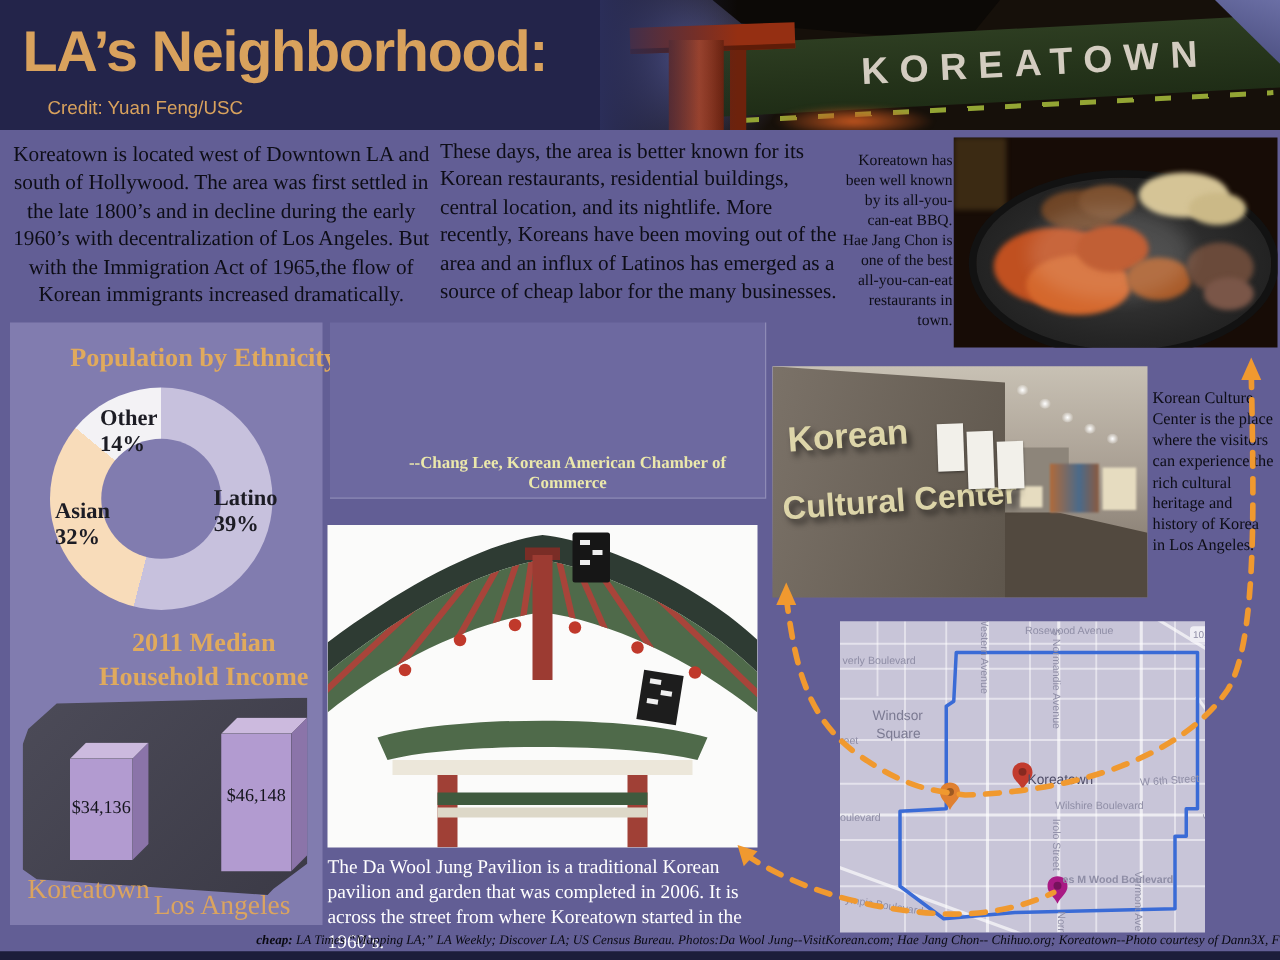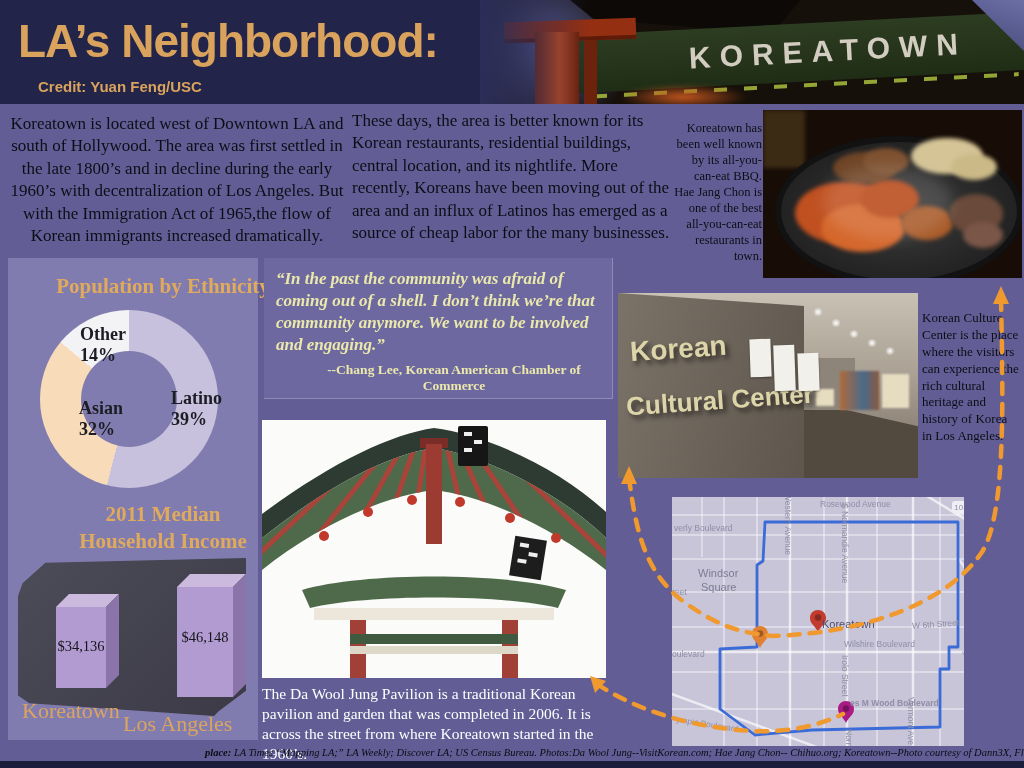--- a/index.html
+++ b/index.html
@@ -4,21 +4,21 @@
 <style>
   html,body{margin:0;padding:0;}
   .poster{position:relative;width:1024px;height:768px;overflow:hidden;
     background:#625e95;font-family:"Liberation Serif",serif;}
 
   
   .header{position:absolute;left:0;top:0;width:1024px;height:104px;background:#23244a;}
   .page-title{position:absolute;left:18px;top:14px;font-family:"Liberation Sans",sans-serif;
     font-weight:bold;font-size:46px;letter-spacing:-1px;color:#d9a25d;}
   .credit{position:absolute;left:38px;top:78px;font-family:"Liberation Sans",sans-serif;
-    font-weight:bold;font-size:15px;color:#d9a25d;}
+    font-weight:normal;font-size:15px;color:#d9a25d;}
   .sign-photo{position:absolute;left:480px;top:0;width:544px;height:104px;background:#16100a;overflow:hidden;}
   .sign-blend{position:absolute;left:0;top:0;width:110px;height:104px;
     background:linear-gradient(90deg,#2b2e59 0%,rgba(43,46,89,0) 100%);}
   .sign-glow{position:absolute;left:-30px;top:-40px;width:190px;height:170px;border-radius:50%;
     background:radial-gradient(circle,#585c93 0%,rgba(88,92,147,0) 70%);}
   .sign-roofbeams{position:absolute;left:90px;top:0;width:230px;height:34px;background:#0c0906;
     clip-path:polygon(0 0,100% 0,88% 100%,10% 55%);}
   .sign-board{position:absolute;left:78px;top:24px;width:470px;height:58px;transform:rotate(-3deg);
     background:linear-gradient(180deg,#2d3d21 0%,#1f2d16 100%);display:flex;align-items:center;}
   .sign-board-text{width:100%;text-align:center;padding-left:70px;color:#d3ccc0;
@@ -159,42 +159,41 @@
     <div class="blob" style="left:186px;top:84px;width:54px;height:40px;background:#6a4a3a;"></div>
     <div class="blob" style="left:200px;top:112px;width:40px;height:26px;background:#7a5648;"></div>
     <div class="bbq-steam"></div>
   </div>
 
   <div class="panel">
     <div class="panel-title" style="top:16px;">Population by Ethnicity</div>
     <div class="donut" style="background: conic-gradient(rgb(199, 193, 221) 0%, rgb(199, 193, 221) 54%, rgb(248, 220, 186) 54%, rgb(248, 220, 186) 86%, rgb(243, 242, 245) 86%, rgb(243, 242, 245) 100%);"></div>
     <div class="donut-hole"></div>
     <div class="slice-label" style="left:163px;top:130px;">Latino 39%</div>
-    <div class="slice-label" style="left:36px;top:140px;margin-left:35px;">Asian 32%</div>
+    <div class="slice-label" style="left:36px;top:140px;">Asian 32%</div>
     <div class="slice-label" style="left:72px;top:66px;">Other 14%</div>
 
     <div class="panel-title" style="top:244px;">2011 Median</div>
     <div class="panel-title" style="top:271px;">Household Income</div>
     <div class="room-3d"></div>
     <div class="bar3d bar-k" style="height: 81px;">
       <div class="face-top"></div>
       <div class="face-side"></div>
       <div class="bar-val">$34,136</div>
     </div>
     <div class="bar3d bar-la" style="height: 110px;">
       <div class="face-top"></div>
       <div class="face-side"></div>
       <div class="bar-val">$46,148</div>
     </div>
     <div class="axis-label" style="left:14px;top:440px;">Koreatown</div>
     <div class="axis-label" style="left:115px;top:453px;">Los Angeles</div>
   </div>
 
   <div class="quote-box">
-    <div class="quote-text">“In the past the community was afraid of coming out of a shell. I don’t think we’re that community anymore. We want to be involved and engaging.”</div>
     <div class="quote-attr">--Chang Lee, Korean American Chamber of Commerce</div>
   </div>
 
   <div class="pavilion-photo">
     <svg width="344" height="258" viewBox="0 0 344 258">
       <defs>
         <clipPath id="eaveclip">
           <path d="M0,118 C70,62 130,34 172,28 C224,36 300,74 344,118 L344,150 C292,108 224,76 172,70 C120,76 52,108 0,150 Z"></path>
         </clipPath>
       </defs>
@@ -334,16 +333,16 @@
       <path d="M629,478 C636,530 644,572 684,602 C724,630 742,632 772,636 C868,633 948,602 982,552 C1006,514 1003,400 1001,298"></path>
       <path d="M597,684 C642,714 700,728 752,731 C792,733 822,724 843,714"></path>
     </g>
     <g fill="#f0992f">
       <polygon points="629,466 621,484 637,484"></polygon>
       <polygon points="1001,286 993,304 1009,304"></polygon>
       <polygon points="590,676 606,681 595,693"></polygon>
     </g>
   </svg>
 
-  <div class="source-line"><span class="source-label">place:</span><span> LA Times “Mapping LA;” LA Weekly; Discover LA; US Census Bureau. Photos:Da Wool Jung--VisitKorean.com; Hae Jang Chon-- Chihuo.org; Koreatown--Photo courtesy of Dann3X, Fliker</span></div>
+  <div class="source-line"><span class="source-label">cheap:</span><span> LA Times “Mapping LA;” LA Weekly; Discover LA; US Census Bureau. Photos:Da Wool Jung--VisitKorean.com; Hae Jang Chon-- Chihuo.org; Koreatown--Photo courtesy of Dann3X, Fliker</span></div>
   <div class="bottom-bar"></div>
 
 </div>
 
 </body></html>

